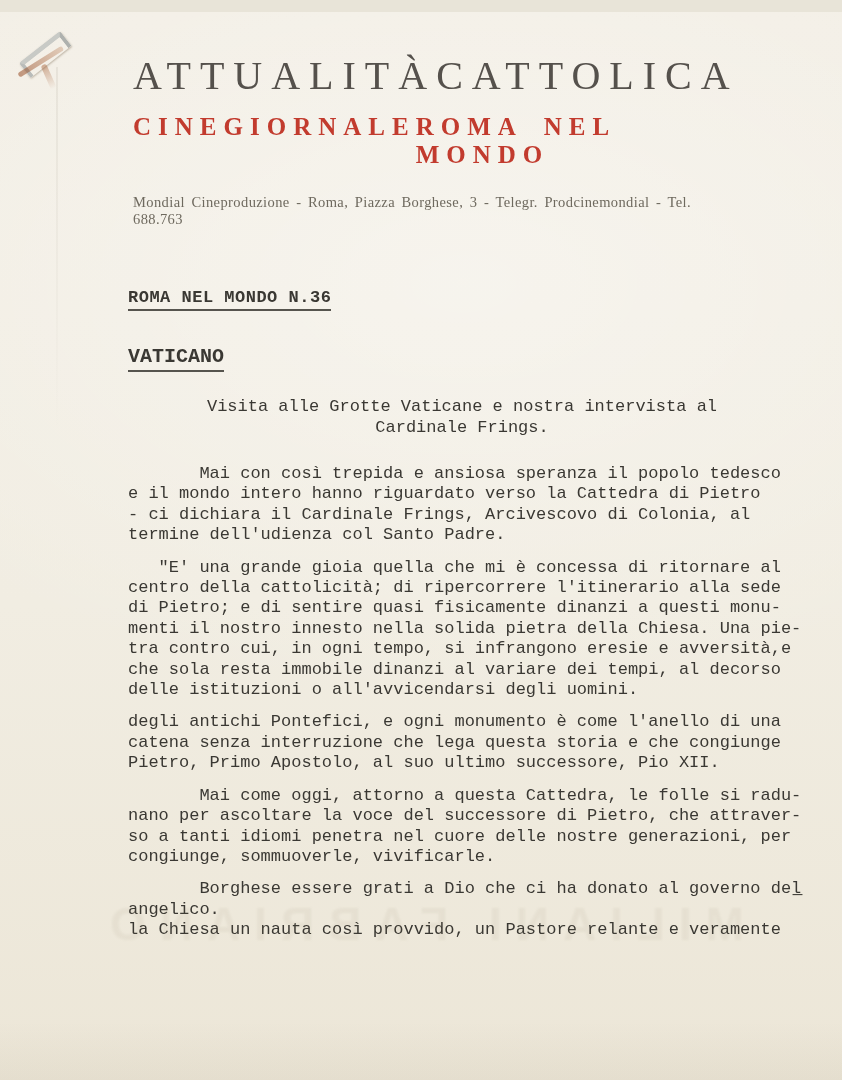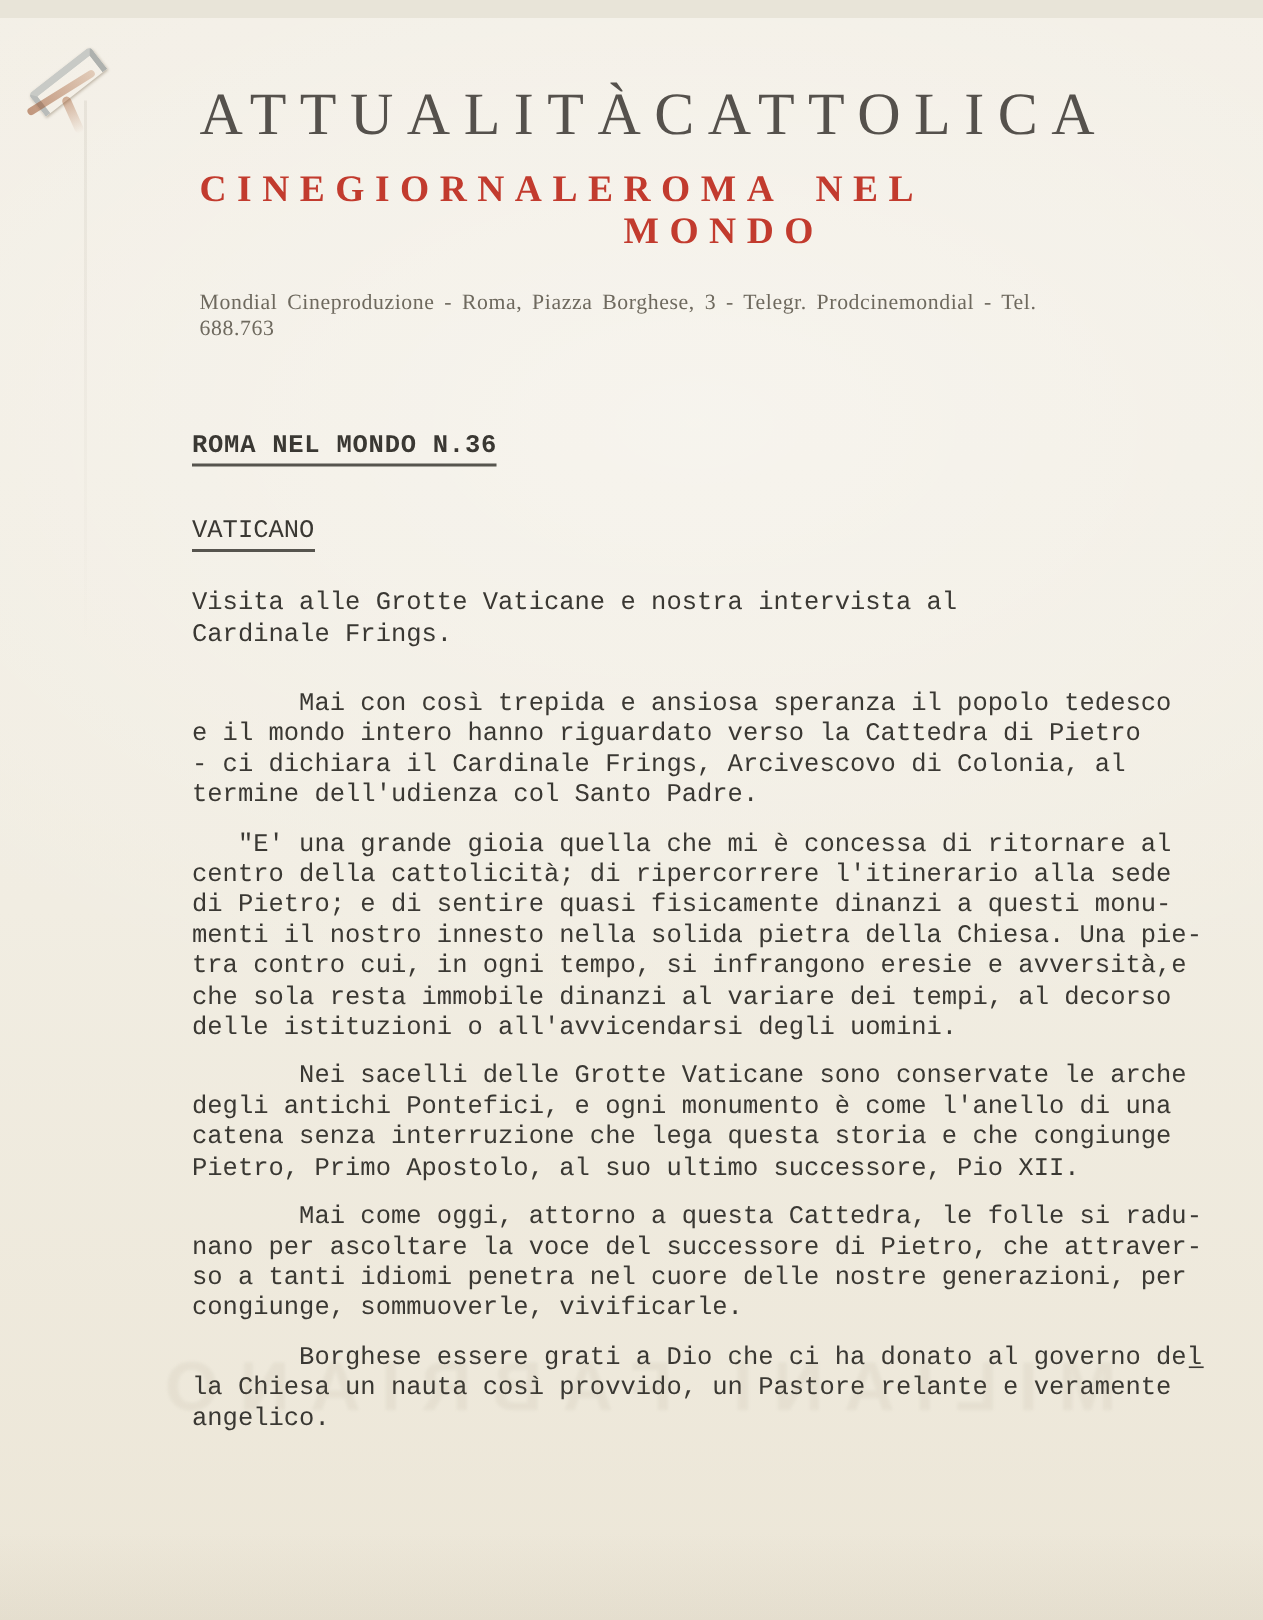--- a/index.html
+++ b/index.html
@@ -70,24 +70,24 @@
     font-family:"Liberation Mono","DejaVu Sans Mono",monospace;
     color:var(--ink,#3a3833);
   }
   .doc-title-wrap{margin-top:60px;text-align:left;}
   .doc-title{
     display:inline-block;font-size:17px;font-weight:700;letter-spacing:0.5px;
     border-bottom:2px solid rgba(58,56,51,0.85);padding-bottom:2px;
   }
   .section-heading-wrap{margin-top:34px;}
   .section-heading{
-    display:inline-block;font-size:17px;font-weight:400;
+    display:inline-block;font-size:20px;font-weight:700;
     border-bottom:2px solid rgba(58,56,51,0.85);padding-bottom:2px;
   }
-  .article-subtitle{margin-top:24px;text-align:left;font-size:17px;line-height:21px;}
+  .article-subtitle{margin-top:24px;text-align:center;font-size:17px;line-height:21px;}
   .body-text{margin-top:26px;font-size:17px;line-height:20.4px;}
   .paragraph{margin:0 0 12px 0;}
   .line{white-space:pre;}
   
   .watermark{
     position:absolute;left:90px;top:885px;width:660px;
     font-family:"Liberation Sans", sans-serif;
     font-size:46px;font-weight:700;letter-spacing:14px;text-align:center;
     color:rgba(125,115,92,0.07);
     transform:scaleX(-1);
@@ -146,32 +146,31 @@
         <div class="paragraph">
           <div class="line">   "E' una grande gioia quella che mi è concessa di ritornare al</div>
           <div class="line">centro della cattolicità; di ripercorrere l'itinerario alla sede</div>
           <div class="line">di Pietro; e di sentire quasi fisicamente dinanzi a questi monu-</div>
           <div class="line">menti il nostro innesto nella solida pietra della Chiesa. Una pie-</div>
           <div class="line">tra contro cui, in ogni tempo, si infrangono eresie e avversità,e</div>
           <div class="line">che sola resta immobile dinanzi al variare dei tempi, al decorso</div>
           <div class="line">delle istituzioni o all'avvicendarsi degli uomini.</div>
         </div>
         <div class="paragraph">
-          <div class="line">       Nei sacelli delle Grotte Vaticane sono conservate le arche</div>
           <div class="line">degli antichi Pontefici, e ogni monumento è come l'anello di una</div>
           <div class="line">catena senza interruzione che lega questa storia e che congiunge</div>
           <div class="line">Pietro, Primo Apostolo, al suo ultimo successore, Pio XII.</div>
         </div>
         <div class="paragraph">
           <div class="line">       Mai come oggi, attorno a questa Cattedra, le folle si radu-</div>
           <div class="line">nano per ascoltare la voce del successore di Pietro, che attraver-</div>
           <div class="line">so a tanti idiomi penetra nel cuore delle nostre generazioni, per</div>
           <div class="line">congiunge, sommuoverle, vivificarle.</div>
         </div>
         <div class="paragraph">
           <div class="line">       Borghese essere grati a Dio che ci ha donato al governo del̲</div>
+          <div class="line">angelico.</div>
           <div class="line">la Chiesa un nauta così provvido, un Pastore relante e veramente</div>
-          <div class="line">angelico.</div>
         </div>
       </div>
   </div>
 
 </div>
 
 </body></html>

